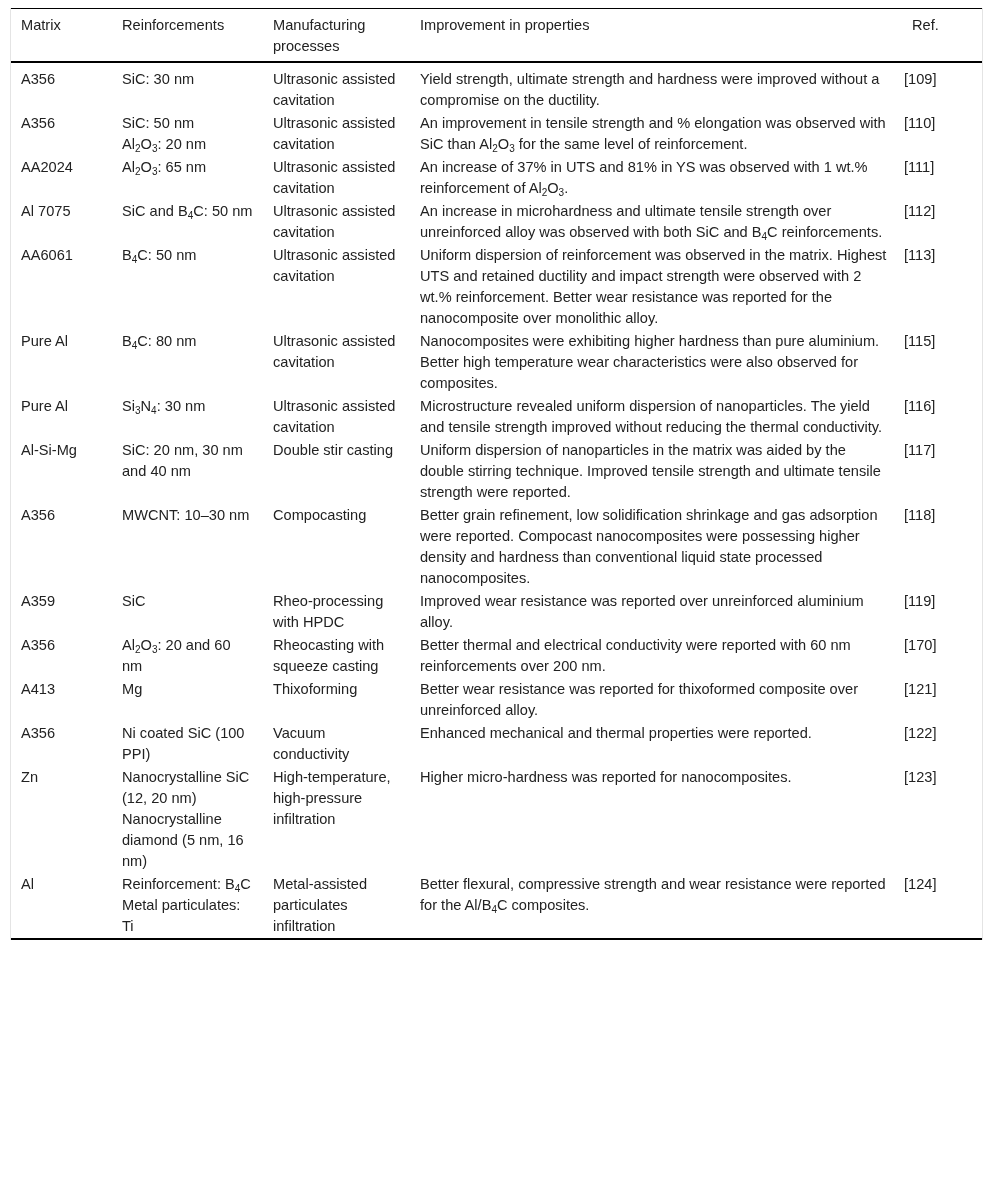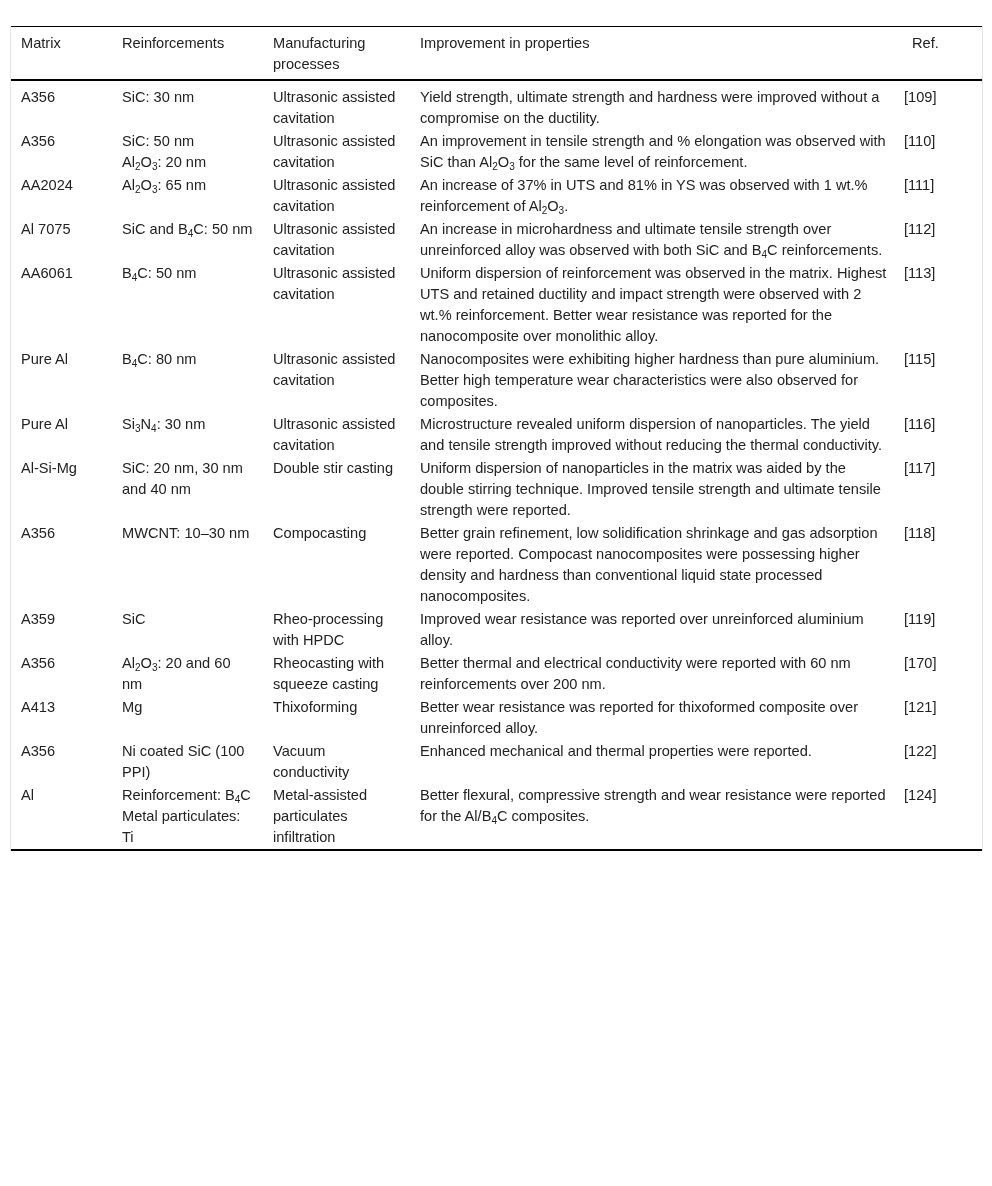--- a/index.html
+++ b/index.html
@@ -1,18 +1,18 @@
 <!DOCTYPE html>
 <html><head>
 <meta charset="utf-8">
 <style>
   html, body { margin: 0; padding: 0; background: #ffffff; }
   body { width: 992px; height: 1186px; position: relative; font-family: "Liberation Sans", sans-serif; color: #222; }
   .table-wrap {
-    position: absolute; left: 10px; top: 26px; width: 971px;
+    position: absolute; left: 10px; top: 8px; width: 971px;
     border-left: 1px solid #e4e4e4; border-right: 1px solid #e4e4e4;
   }
   table { border-collapse: collapse; width: 100%; table-layout: fixed; font-size: 14.6px; line-height: 21px; }
   thead tr { border-top: 1px solid #000; border-bottom: 2px solid #000; }
   tbody tr:last-child { border-bottom: 2px solid #000; }
   th { font-weight: normal; text-align: left; vertical-align: top; padding: 6px 10px 4px 10px; }
   td { text-align: left; vertical-align: top; padding: 1px 10px 1px 10px; }
   tbody tr:first-child td { padding-top: 6px; }
   sub { font-size: 10px; line-height: 0; vertical-align: -3px; }
   col.c1 { width: 101px; } col.c2 { width: 151px; } col.c3 { width: 147px; } col.c4 { width: 492px; } col.c5 { width: 80px; }
@@ -125,20 +125,27 @@
           <td class="ref">[121]</td>
         </tr>
         <tr>
           <td>A356</td>
           <td>Ni coated SiC (100 PPI)</td>
           <td>Vacuum conductivity</td>
           <td>Enhanced mechanical and thermal properties were reported.</td>
           <td class="ref">[122]</td>
         </tr>
         <tr>
+          <td>Zn</td>
+          <td>Nanocrystalline SiC (12, 20 nm)<br>Nanocrystalline diamond (5 nm, 16 nm)</td>
+          <td>High-temperature, high-pressure infiltration</td>
+          <td>Higher micro-hardness was reported for nanocomposites.</td>
+          <td class="ref">[123]</td>
+        </tr>
+        <tr>
           <td>Al</td>
           <td>Reinforcement: B<sub>4</sub>C<br>Metal particulates: Ti</td>
           <td>Metal-assisted particulates infiltration</td>
           <td>Better flexural, compressive strength and wear resistance were reported for the Al/B<sub>4</sub>C composites.</td>
           <td class="ref">[124]</td>
         </tr>
       </tbody>
   </table>
 </div>
 

